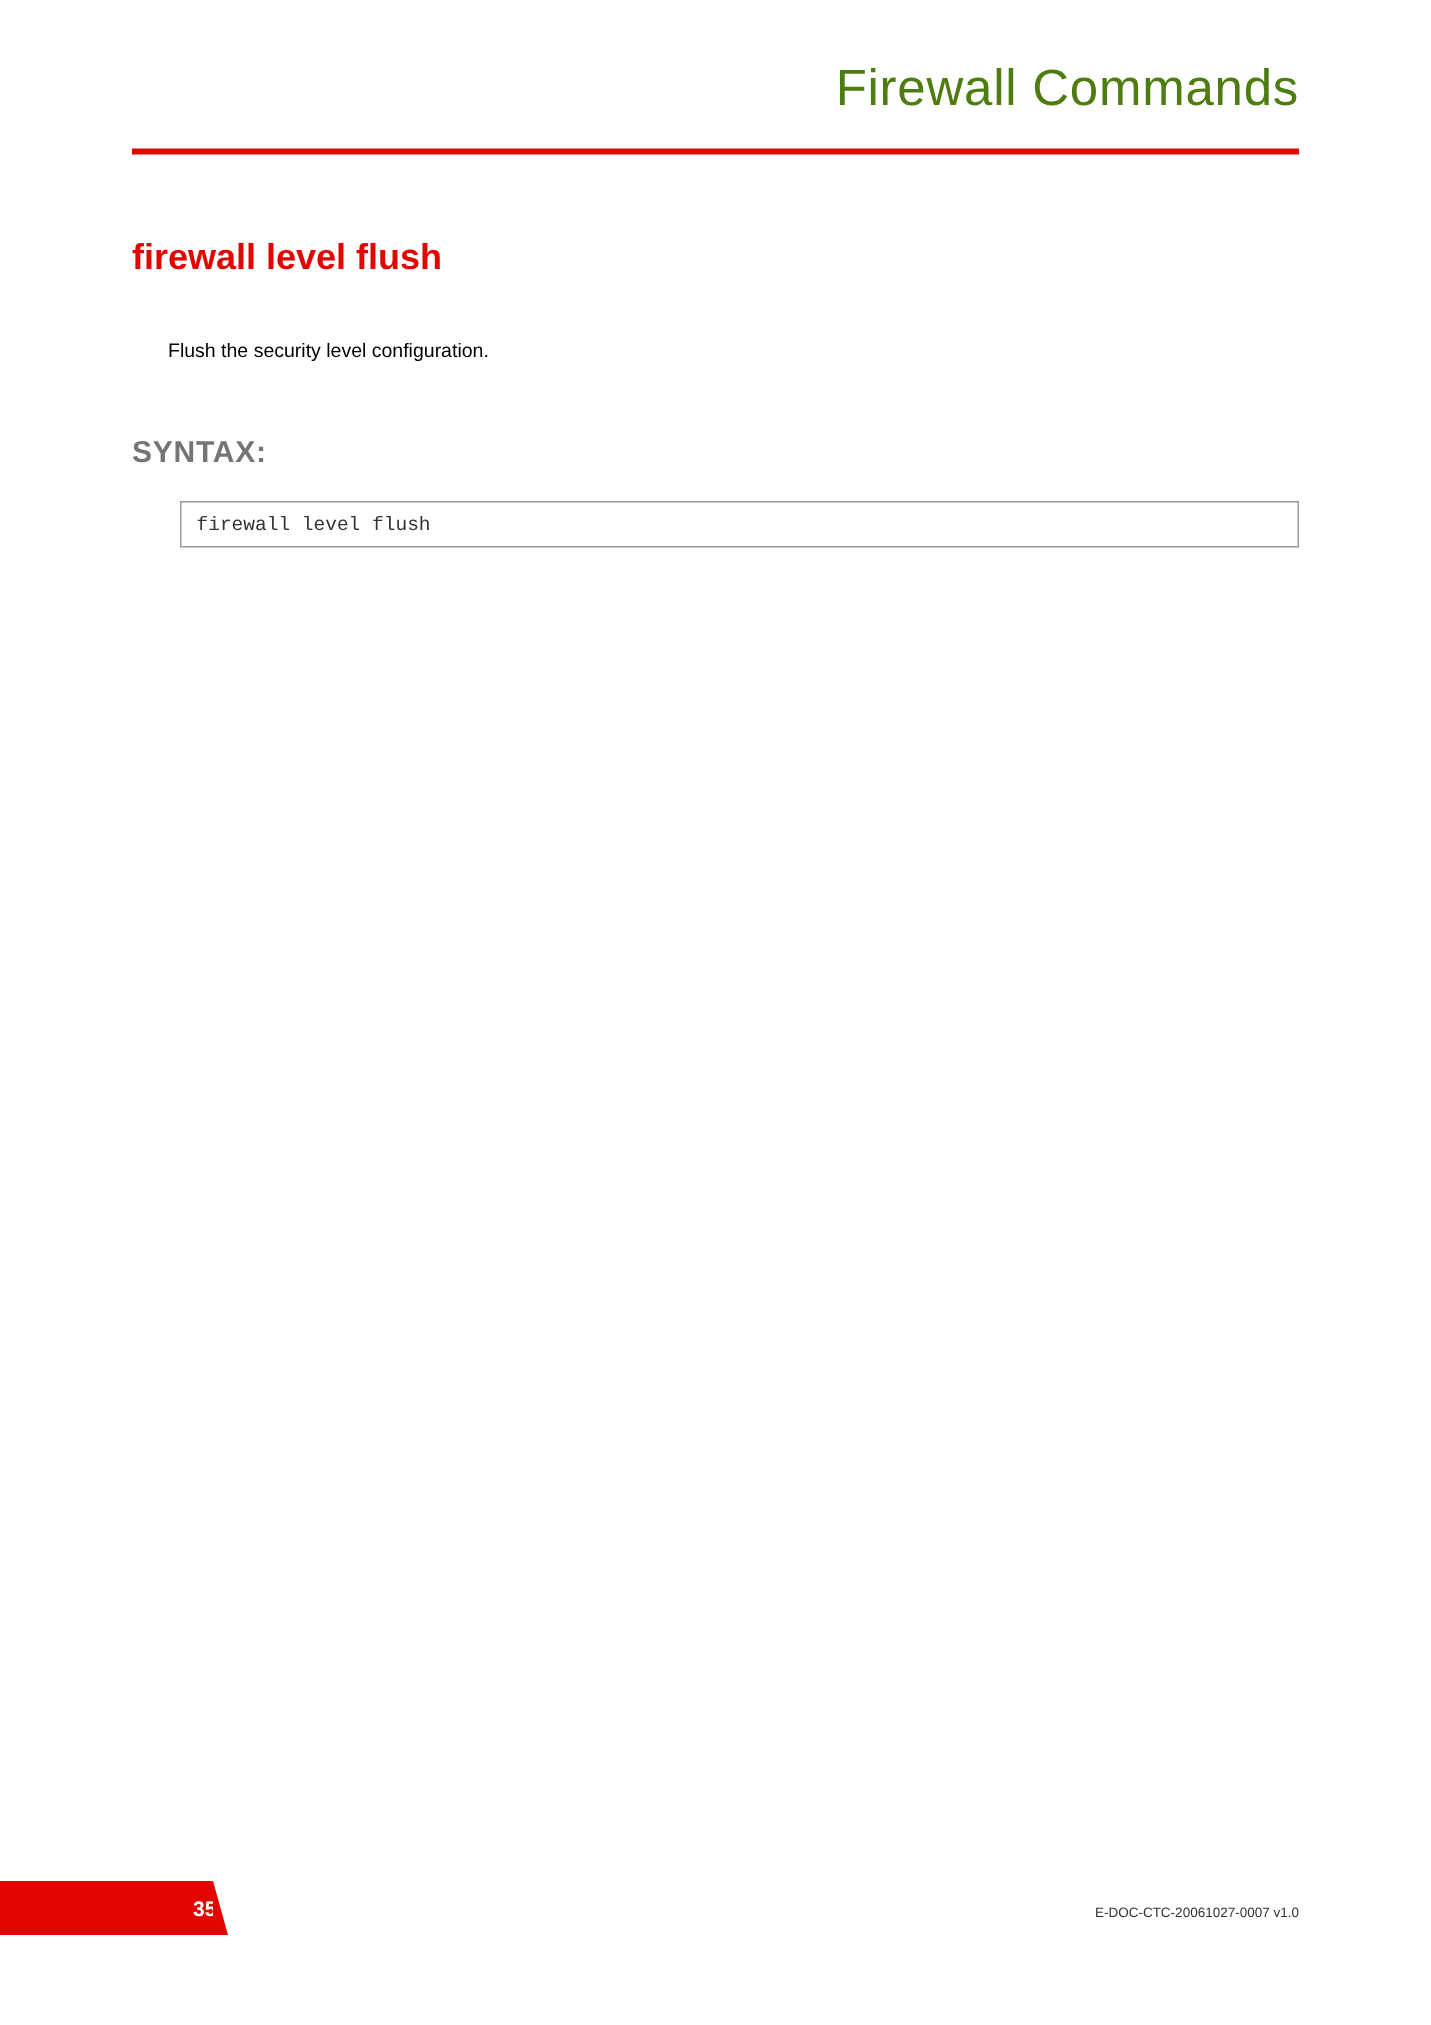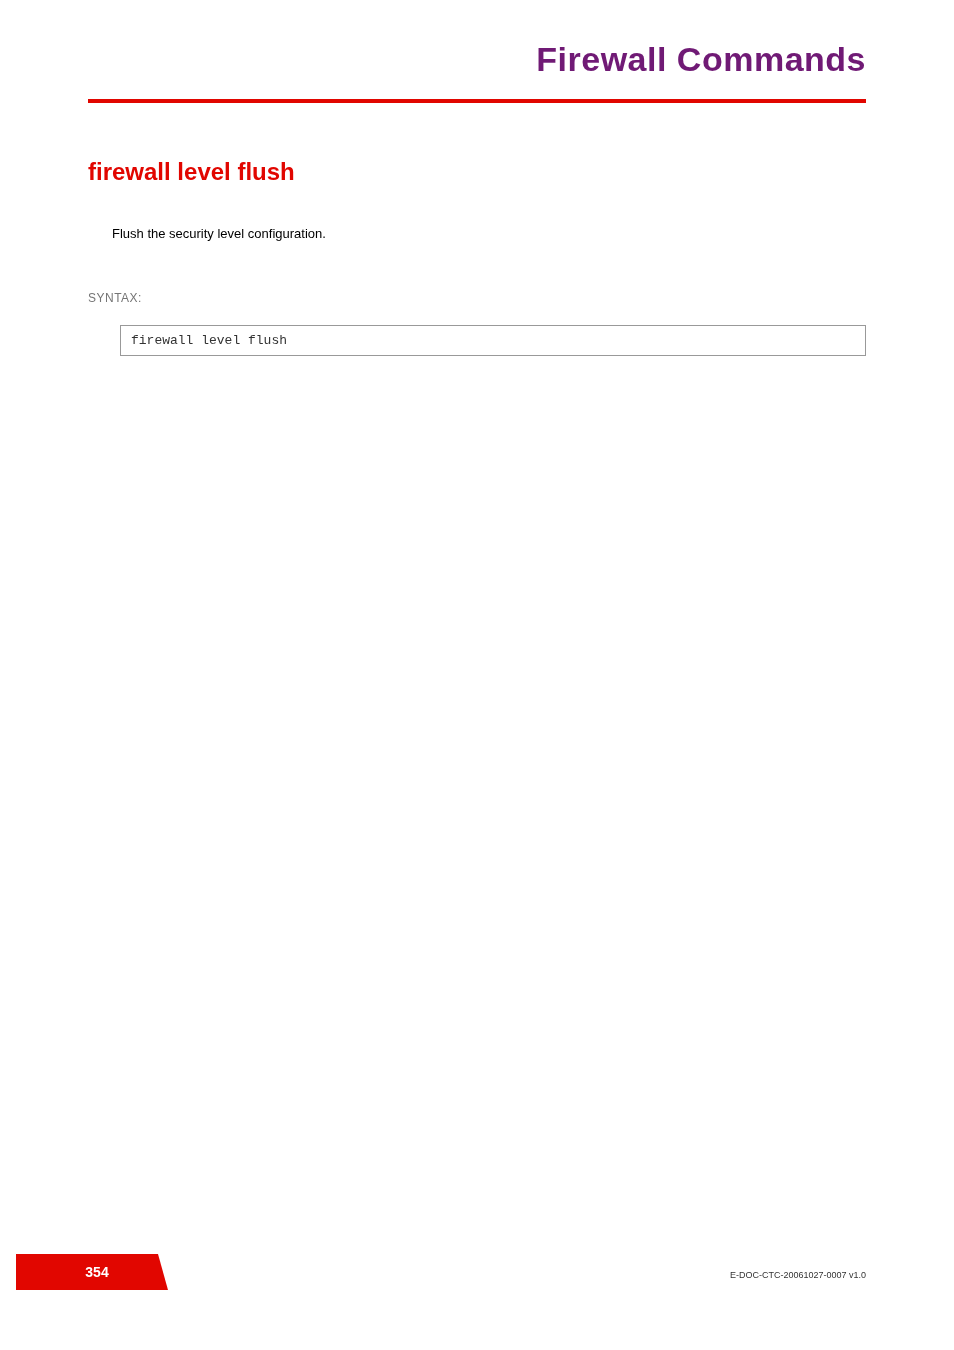--- a/index.html
+++ b/index.html
@@ -13,22 +13,22 @@
       height: 1350px;
       background: #ffffff;
       position: relative;
     }
     .page-header {
       text-align: right;
       padding: 40px 88px 20px 0;
     }
     .page-header-title {
       font-size: 34px;
-      font-weight: 700;
-      color: #701a75;
+      font-weight: 400;
+      color: #4d7c0f;
       letter-spacing: 0.5px;
     }
     .header-rule {
       height: 4px;
       background: #e10600;
       margin: 0 88px 0 88px;
     }
     .content {
       padding: 55px 88px 0 88px;
     }
@@ -38,22 +38,22 @@
       color: #e10600;
       margin-bottom: 40px;
     }
     .description {
       font-size: 13px;
       color: #000;
       margin-left: 24px;
       margin-bottom: 50px;
     }
     .syntax-label {
-      font-size: 12px;
-      font-weight: normal;
+      font-size: 20px;
+      font-weight: bold;
       color: #757575;
       letter-spacing: 0.5px;
       margin-bottom: 20px;
     }
     .syntax-box {
       border: 1px solid #999;
       margin-left: 32px;
       padding: 7px 10px;
       font-family: 'Courier New', Courier, monospace;
       font-size: 13px;
@@ -61,28 +61,28 @@
     }
     .footer {
       position: absolute;
       bottom: 60px;
       left: 0;
       right: 0;
       height: 36px;
     }
     .page-number-tab {
       position: absolute;
-      left: 16px;
+      left: 0;
       bottom: 0;
       width: 142px;
       height: 36px;
       background: #e10600;
       display: flex;
       align-items: center;
-      justify-content: center;
+      justify-content: flex-end;
     }
     .page-number-tab::after {
       content: '';
       position: absolute;
       right: -10px;
       top: 0;
       width: 0;
       height: 0;
       border-top: 36px solid transparent;
       border-left: 10px solid #e10600;

